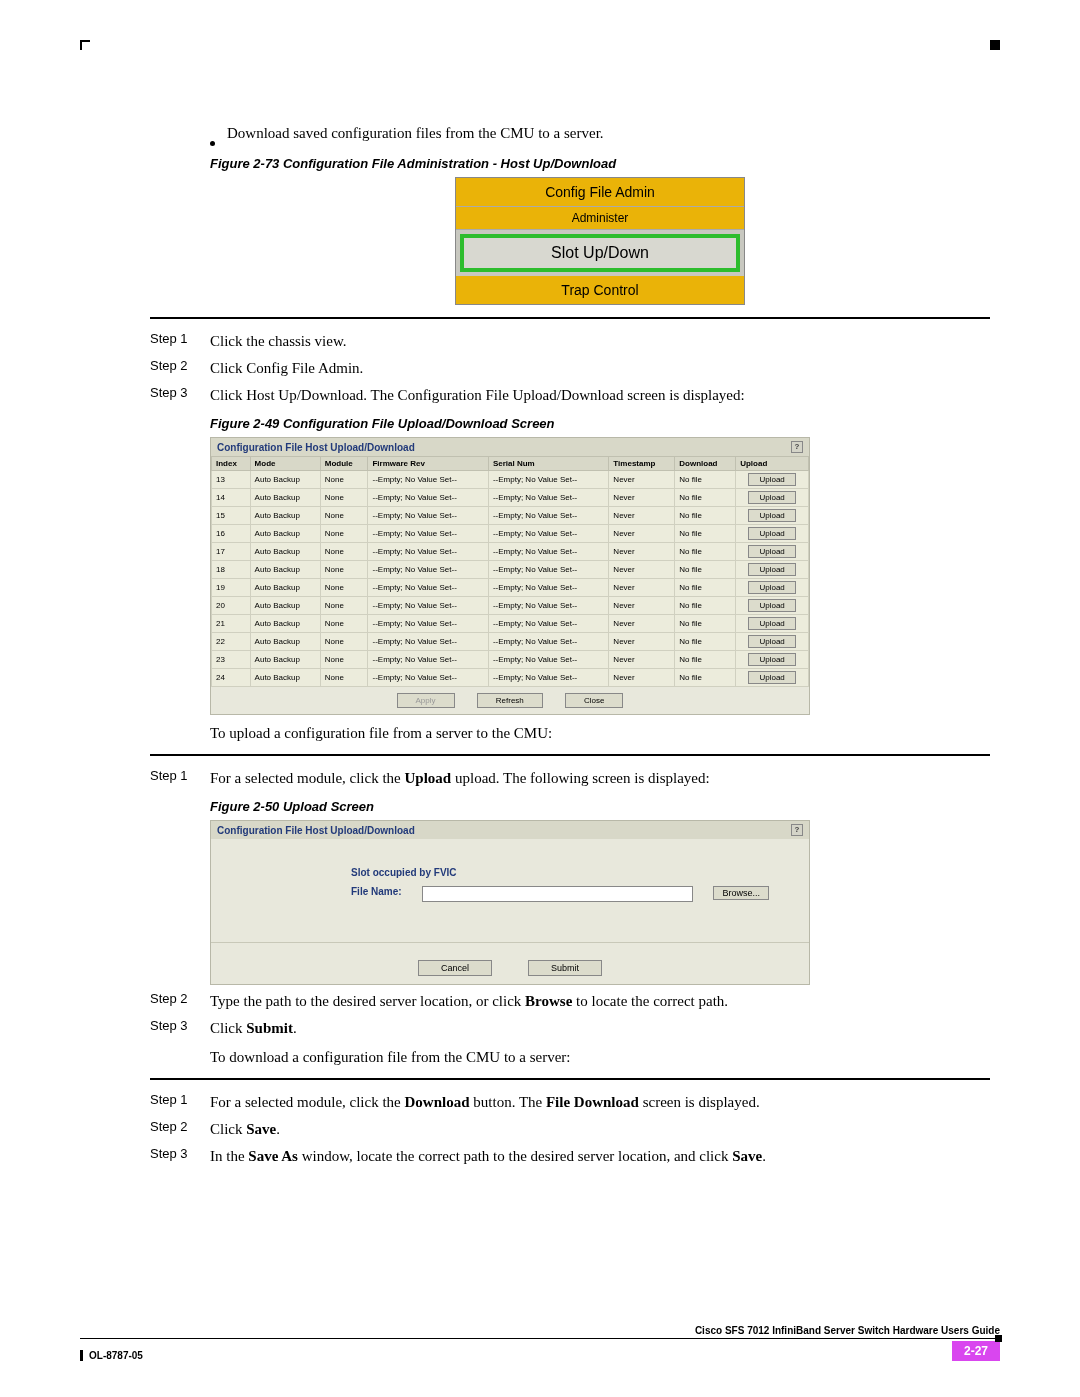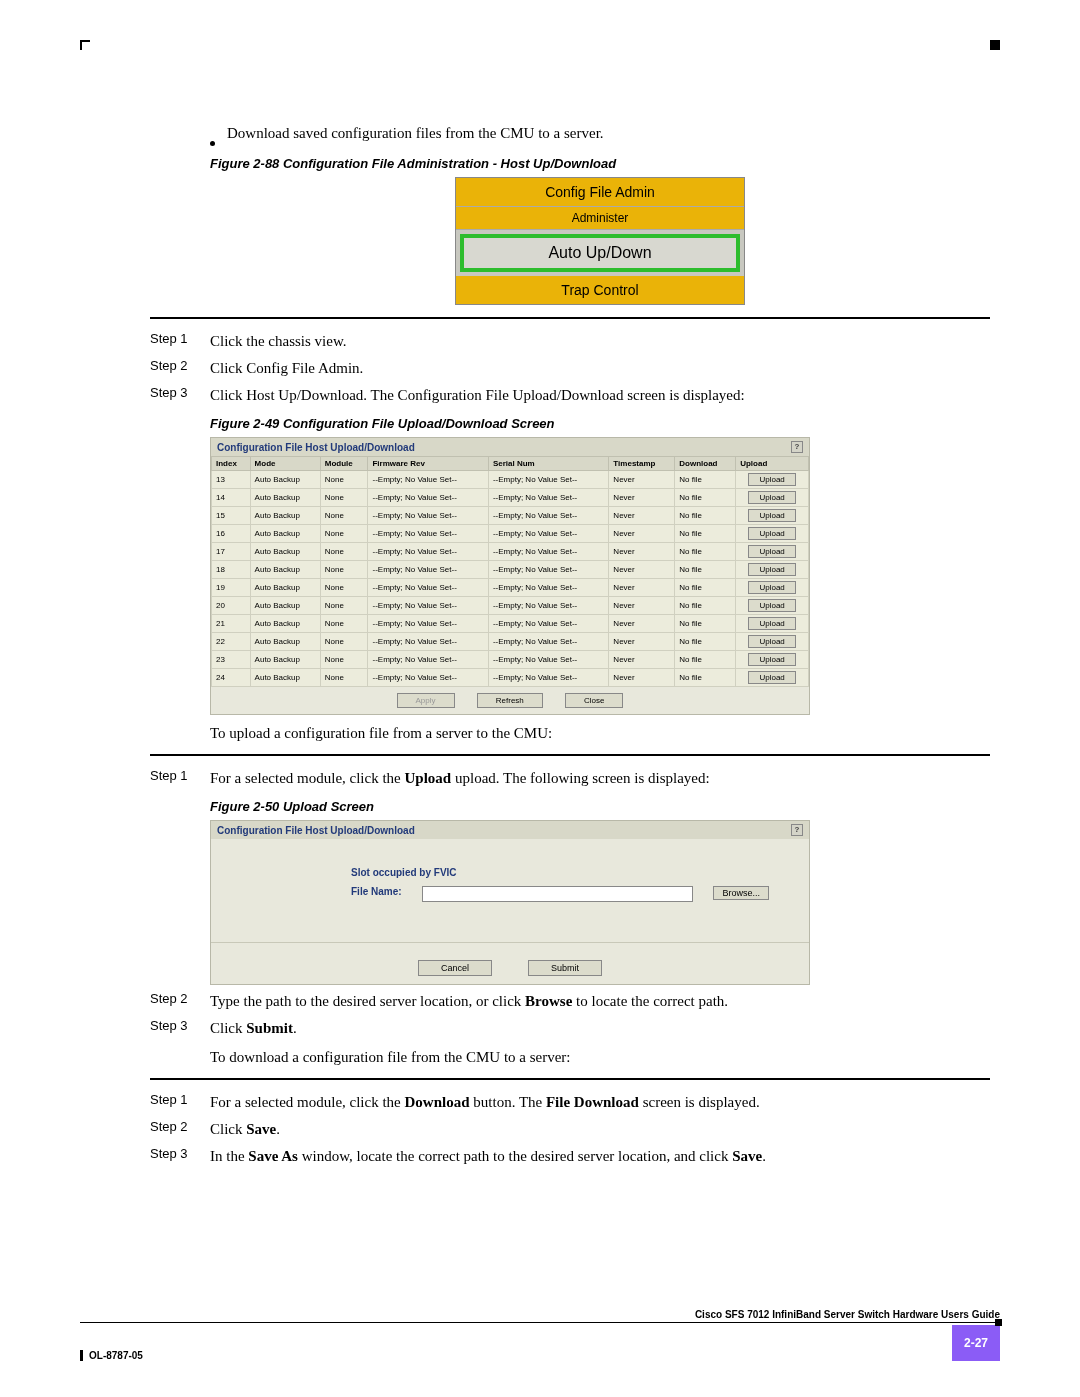--- a/index.html
+++ b/index.html
@@ -40,43 +40,43 @@
   .file-input { flex: 1; height: 16px; background: #fff; border: 1px solid #888; }
   .browse-btn { background: #dcdccc; border: 1px solid #888; padding: 1px 8px; font-size: 9px; }
   .upload-btn-row { text-align: center; padding: 14px 0 8px 0; border-top: 1px solid #c8c8b8; margin-top: 20px; }
   .upload-btn-row .btn-tiny { margin: 0 16px; padding: 2px 22px; font-size: 9px; }
   .footer { position: absolute; left: 80px; right: 80px; bottom: 36px; }
   .footer-line { border-top: 1px solid #000; margin-bottom: 2px; position: relative; }
   .footer-title { font-family: Arial, sans-serif; font-weight: bold; font-size: 10px; text-align: right; margin-bottom: 2px; }
   .footer-sq { position: absolute; right: -2px; top: -4px; width: 7px; height: 7px; background: #000; }
   .footer-row { display: flex; justify-content: space-between; align-items: flex-end; }
   .footer-doc { font-family: Arial, sans-serif; font-weight: bold; font-size: 10px; border-left: 3px solid #000; padding-left: 6px; }
-  .page-num { background: #8b5cf6; color: #fff; font-family: Arial, sans-serif; font-weight: bold; font-size: 12px; padding: 11px 12px; }
+  .page-num { background: #d946ef; color: #fff; font-family: Arial, sans-serif; font-weight: bold; font-size: 12px; padding: 3px 12px; }
 </style>
 </head>
 <body>
 
 <div class="crop-tl"></div>
 <div class="crop-tr"></div>
 
 <div class="page">
   <div class="content">
 
     <div class="bullet-line">
       <div class="bullet-dot"></div>
       <div>Download saved configuration files from the CMU to a server.</div>
     </div>
 
-    <div class="fig-caption">Figure 2-88   Configuration File Administration - Host Up/Download</div>
+    <div class="fig-caption">Figure 2-73   Configuration File Administration - Host Up/Download</div>
 
     <div class="menu-figure">
       <div class="menu-item">Config File Admin</div>
       <div class="menu-item" style="font-size:12px;padding:4px 0;">Administer</div>
       <div class="menu-highlight-row">
-        <div class="menu-highlight">Auto Up/Down</div>
+        <div class="menu-highlight">Slot Up/Down</div>
       </div>
       <div class="menu-item last">Trap Control</div>
     </div>
 
     <hr class="hr-thick short">
 
     <div class="step-line">
         <div class="step-label">Step 1</div>
         <div class="step-text">Click the chassis view.</div>
       </div>

